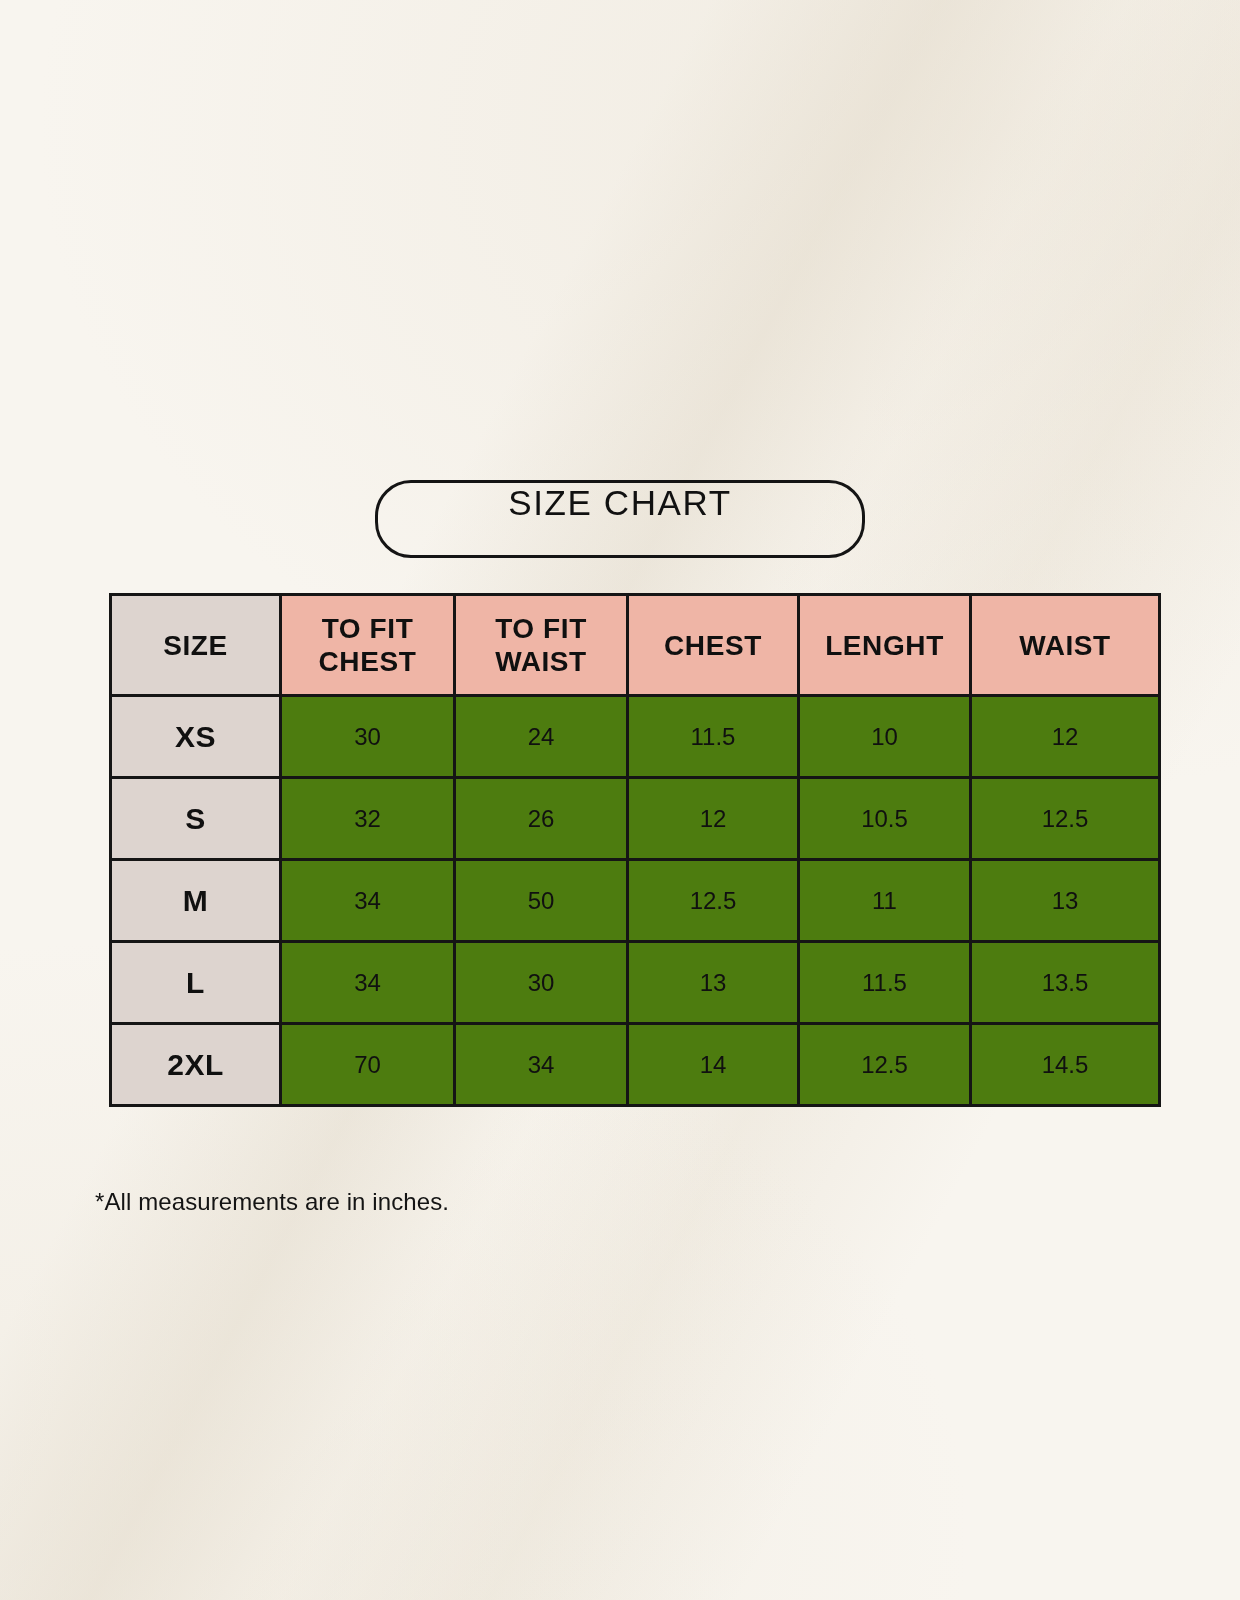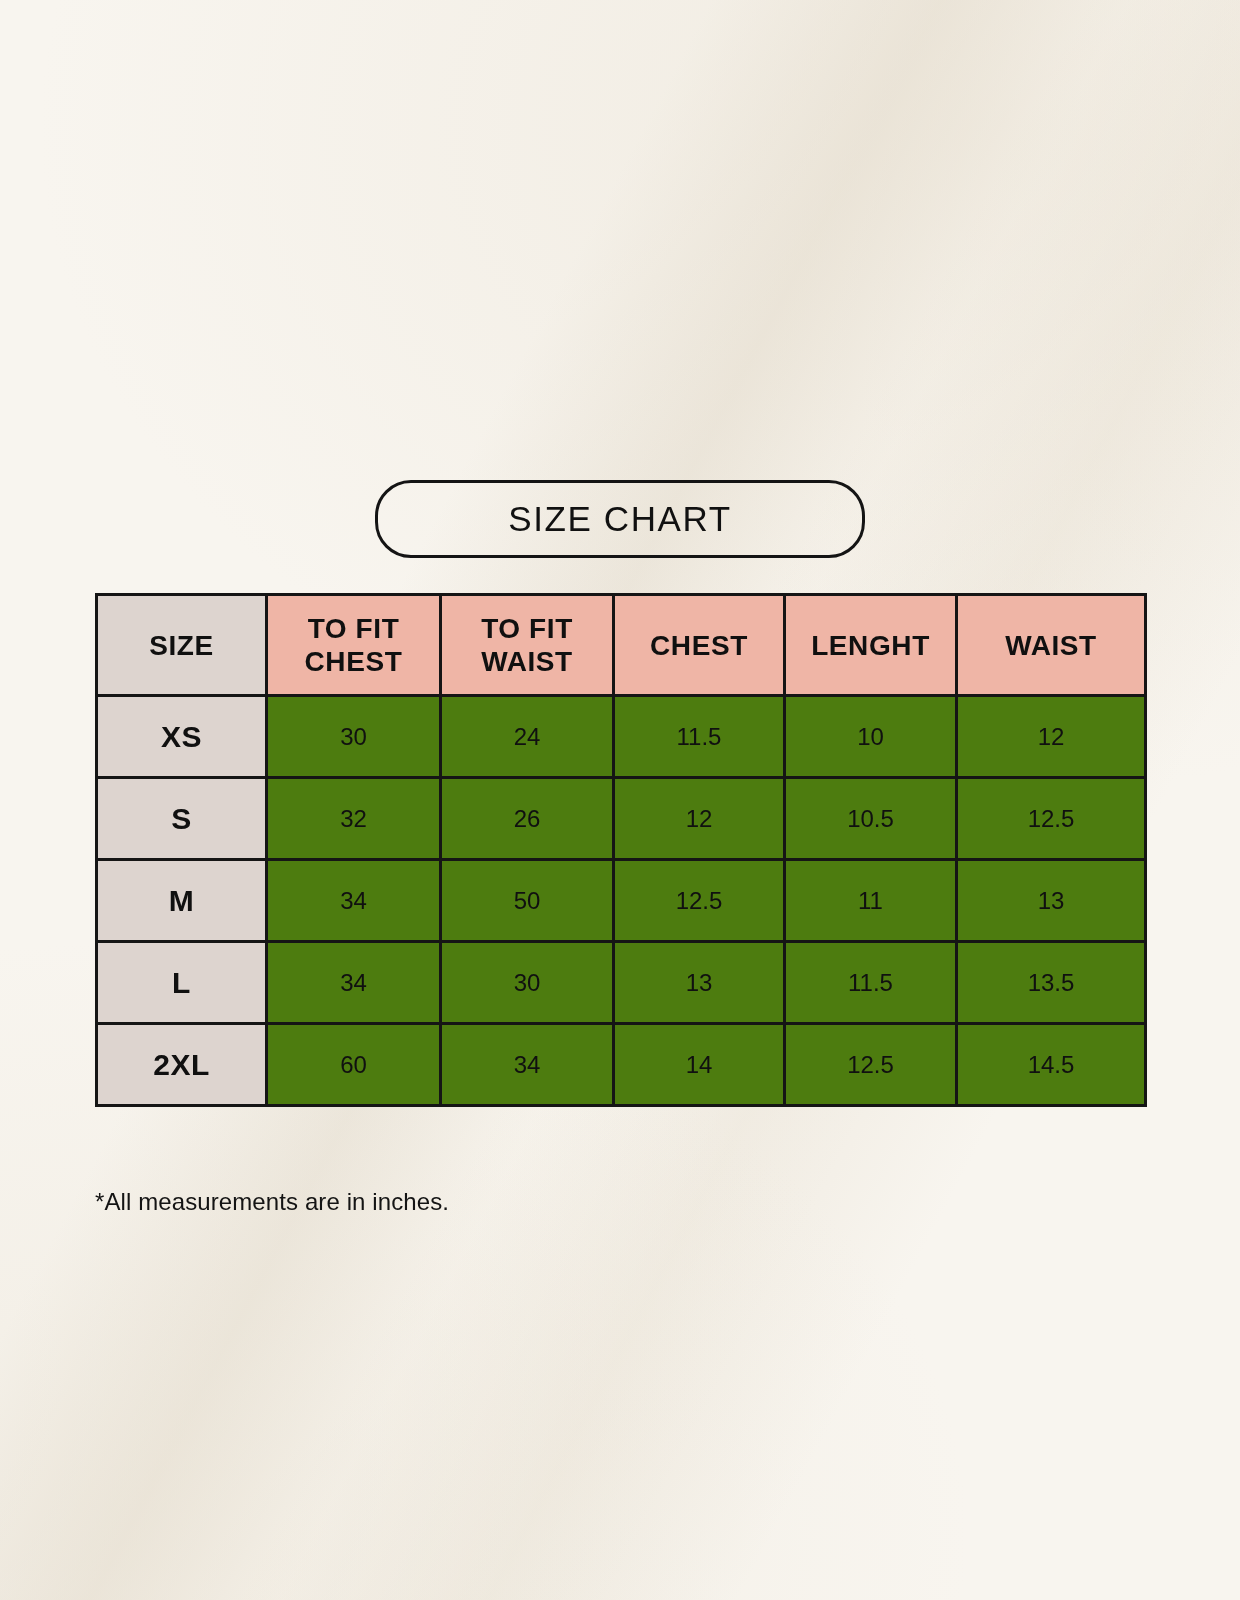--- a/index.html
+++ b/index.html
@@ -70,35 +70,34 @@
   #subtitle-pill {
     position: absolute;
     left: 50%;
     transform: translateX(-50%);
     top: 480px;
     width: 484px;
     height: 72px;
     border: 3px solid #141414;
     border-radius: 36px;
     display: flex;
-    align-items: center;
     justify-content: center;
     background: transparent;
   }
   #subtitle-pill-label {
     font-size: 35px;
     letter-spacing: 1.6px;
     font-weight: 400;
     color: #111111;
   }
 
   
   #size-table-wrap {
     position: absolute;
-    left: 95px;
+    left: 109px;
     top: 593px;
     width: 924px;
   }
   table#size-table {
     width: 100%;
     border-collapse: collapse;
     table-layout: fixed;
   }
   table#size-table th,
   table#size-table td {
@@ -223,21 +222,21 @@
           <tr>
             <td class="size-cell">L</td>
             <td>34</td>
             <td>30</td>
             <td>13</td>
             <td>11.5</td>
             <td>13.5</td>
           </tr>
           <tr>
             <td class="size-cell">2XL</td>
-            <td>60</td>
+            <td>70</td>
             <td>34</td>
             <td>14</td>
             <td>12.5</td>
             <td>14.5</td>
           </tr>
         </tbody>
     </table>
   </div>
 
   <div id="footnote">*All measurements are in inches.</div>

